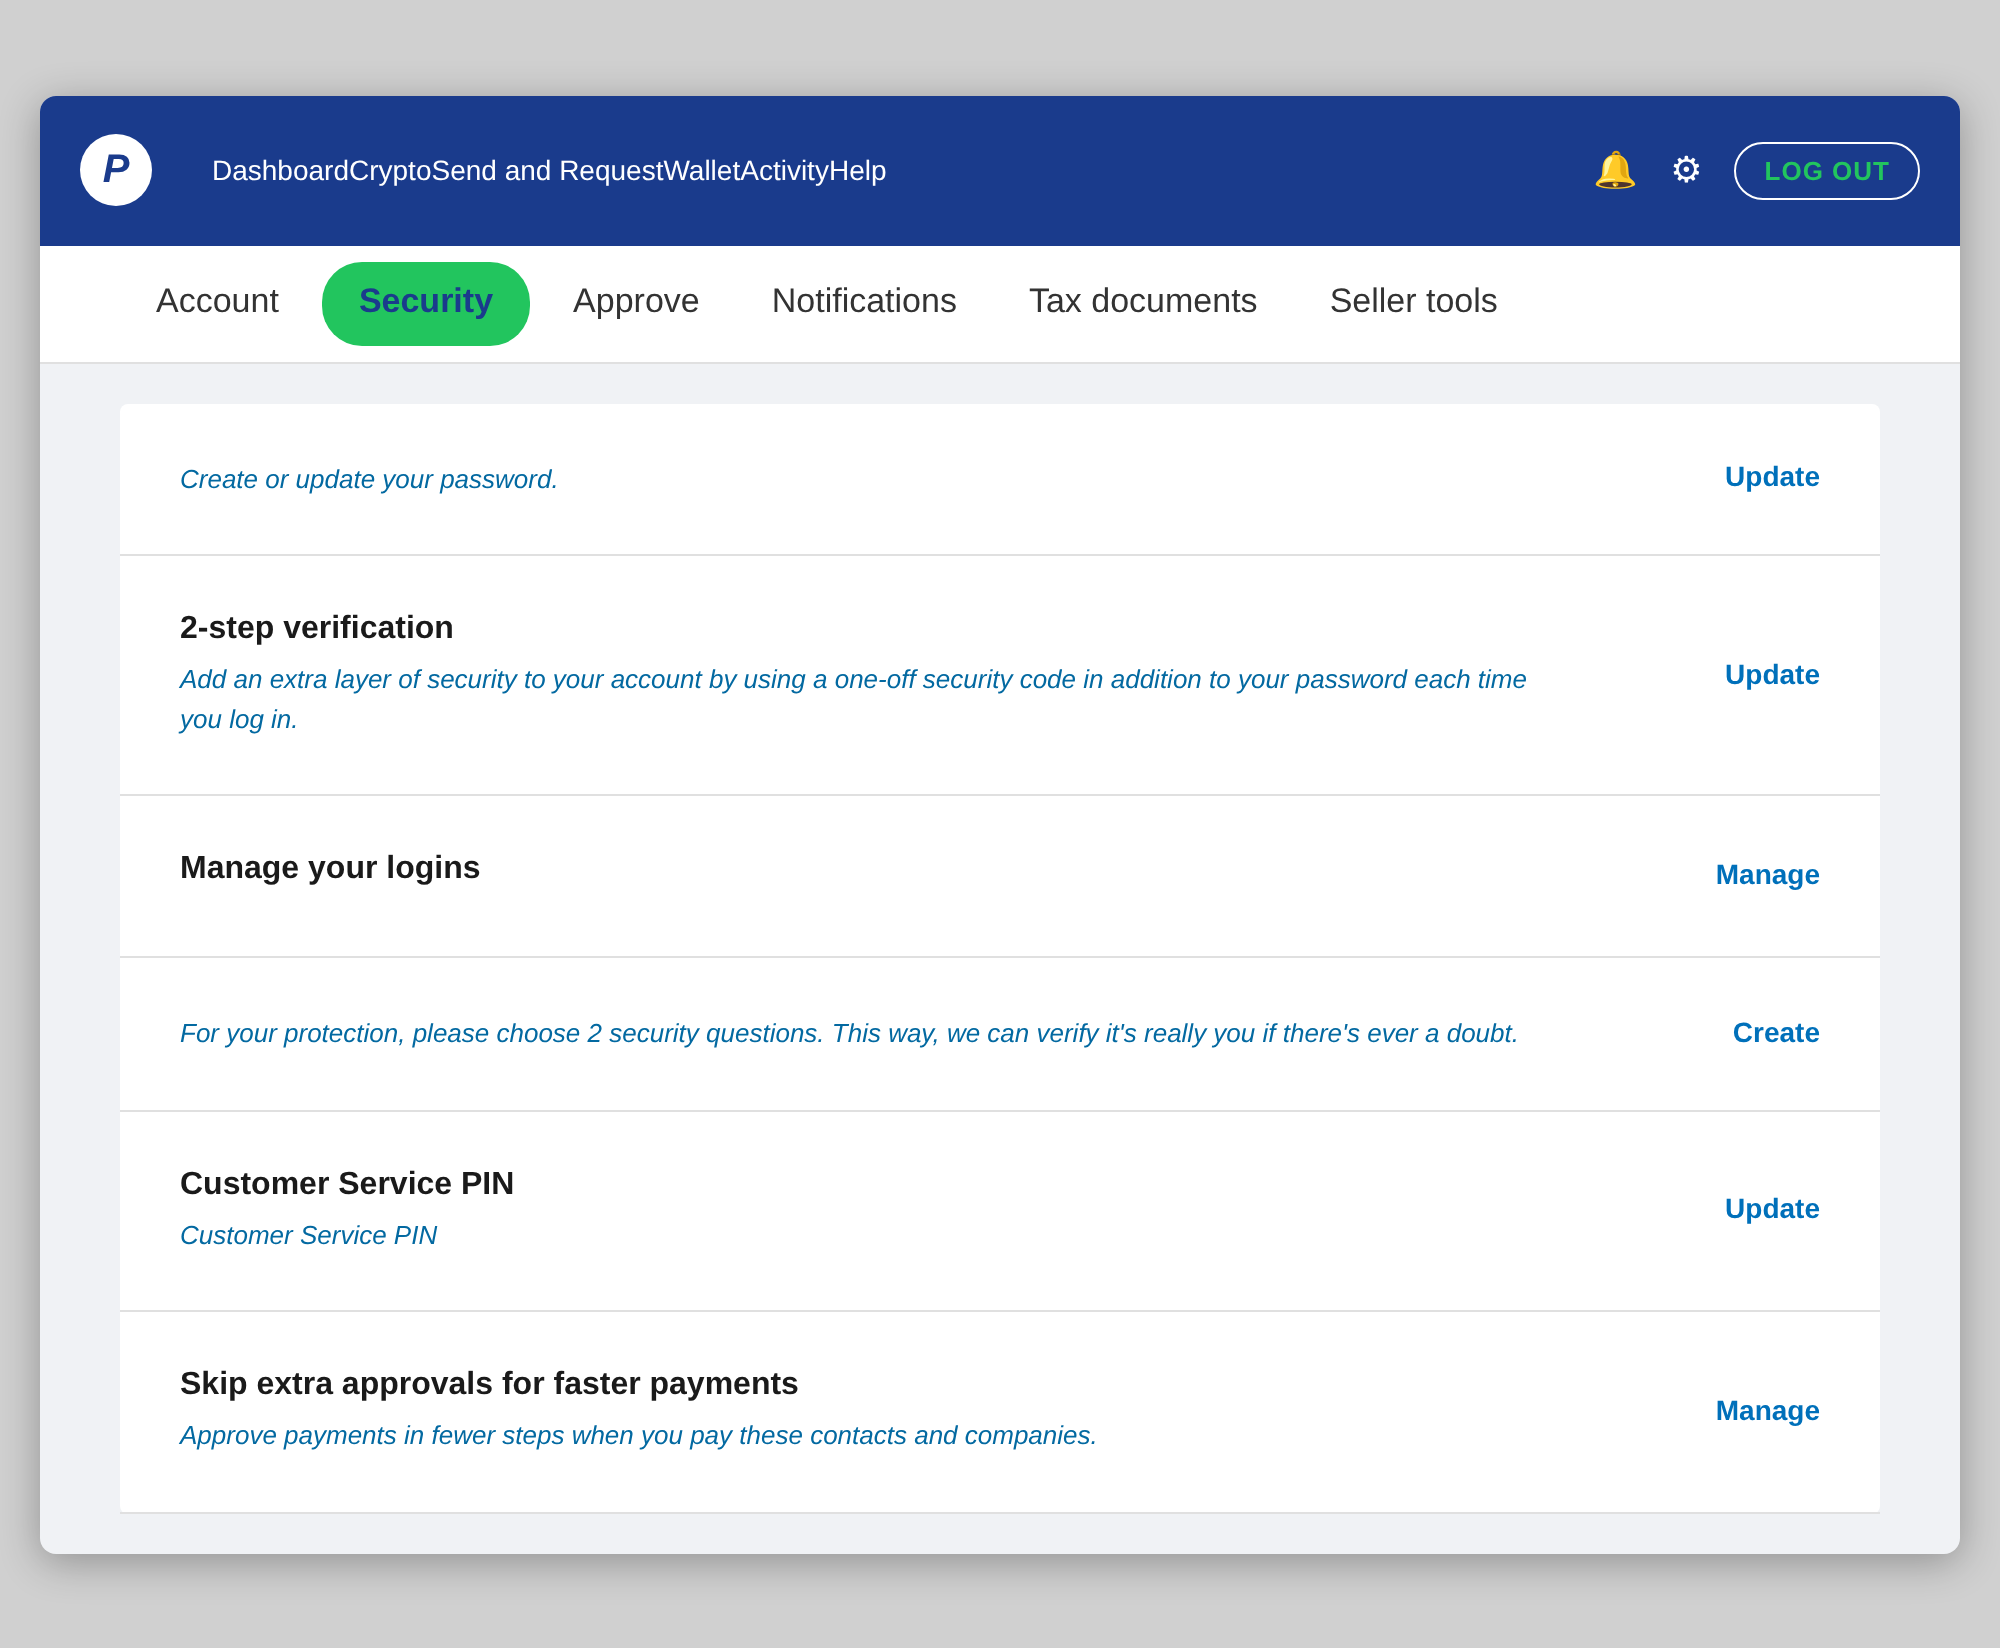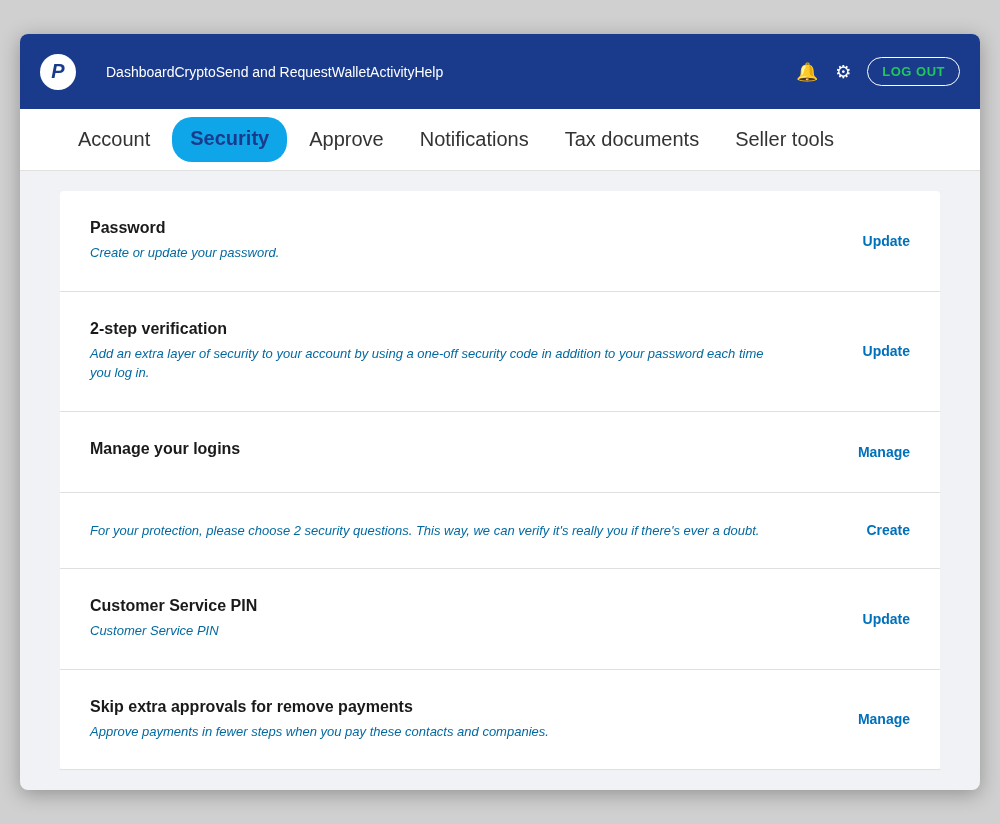--- a/index.html
+++ b/index.html
@@ -80,30 +80,30 @@
     .tabs-bar {
       background: white;
       border-bottom: 1px solid #e0e0e0;
       padding: 0 40px;
       display: flex;
       align-items: center;
       gap: 0;
     }
     .tab {
       padding: 18px 18px;
-      font-size: 20px;
+      font-size: 17px;
       color: #333;
       cursor: pointer;
       white-space: nowrap;
       border-bottom: 2px solid transparent;
       margin-bottom: -1px;
     }
     .tab.active {
       color: #1a3b8c;
-      background: #0ea5e9;
+      background: #22c55e;
       border-radius: 20px;
       border-bottom: 2px solid transparent;
       font-weight: 600;
       padding: 10px 18px;
       margin: 8px 4px;
     }
     
     .main-content {
       background: white;
       margin: 20px 40px;
@@ -178,21 +178,20 @@
     <div class="tab">Approve</div>
     <div class="tab">Notifications</div>
     <div class="tab">Tax documents</div>
     <div class="tab">Seller tools</div>
   </div>
 
   <div class="main-content">
 
     <div class="section-row">
       <div class="section-info">
-        <div class="section-title">Password</div>
         <div class="section-desc">Create or update your password.</div>
       </div>
       <div class="section-action">
         <a class="action-link">Update</a>
       </div>
     </div>
 
     <div class="section-row">
       <div class="section-info">
         <div class="section-title">2-step verification</div>
@@ -226,21 +225,21 @@
         <div class="section-title">Customer Service PIN</div>
         <div class="section-desc">Customer Service PIN</div>
       </div>
       <div class="section-action">
         <a class="action-link">Update</a>
       </div>
     </div>
 
     <div class="section-row">
       <div class="section-info">
-        <div class="section-title">Skip extra approvals for remove payments</div>
+        <div class="section-title">Skip extra approvals for faster payments</div>
         <div class="section-desc">Approve payments in fewer steps when you pay these contacts and companies.</div>
       </div>
       <div class="section-action">
         <a class="action-link">Manage</a>
       </div>
     </div>
   </div>
 </div>
 
 </body></html>

